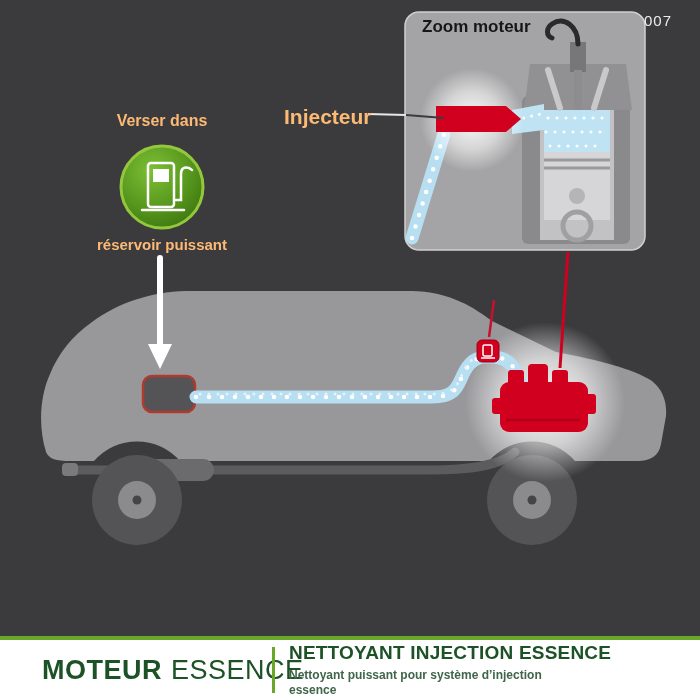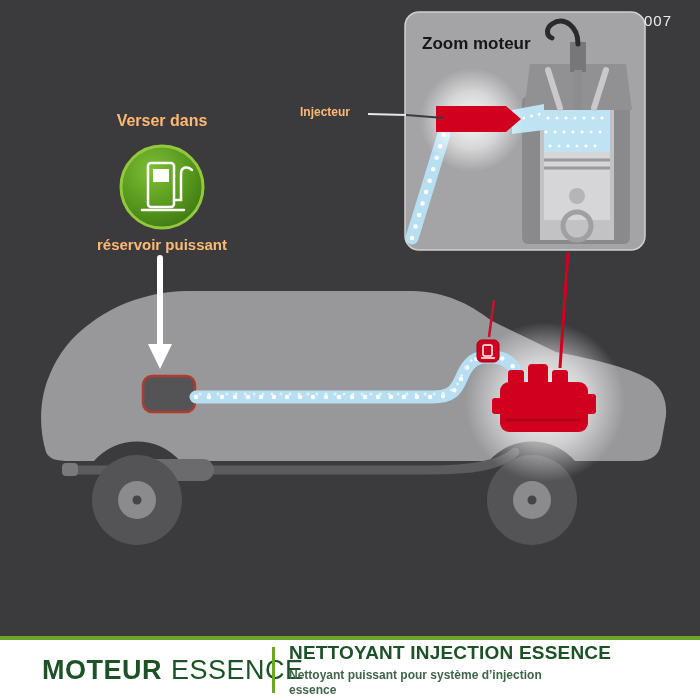--- a/index.html
+++ b/index.html
@@ -4,22 +4,22 @@
 <style>
   html,body{margin:0;padding:0;background:#222;}
   .stage{
     position:relative;width:700px;height:700px;overflow:hidden;
     background:#3b3b3e;
     font-family:"Liberation Sans", sans-serif;
   }
   .stage svg{position:absolute;top:0;left:0;}
   .overlay{position:absolute;color:#fdba74;}
   .code{top:12px;left:644px;width:50px;font-size:15px;font-weight:400;color:#ececec;letter-spacing:1px;}
-  .zoom-title{top:34px;left:422px;width:150px;font-size:17px;font-weight:700;color:#161616;}
-  .injector-label{top:105px;left:300px;width:82px;font-size:12px;font-weight:600;text-align:left;}
+  .zoom-title{top:17px;left:422px;width:150px;font-size:17px;font-weight:700;color:#161616;}
+  .injector-label{top:105px;left:284px;width:82px;font-size:21px;font-weight:600;text-align:left;}
   .pour-1{top:112px;left:82px;width:160px;text-align:center;font-size:16px;font-weight:700;}
   .pour-2{top:236px;left:62px;width:200px;text-align:center;font-size:15px;font-weight:700;}
   .pump-label{top:258px;left:437px;width:122px;text-align:center;font-size:15px;font-weight:600;line-height:1.35;}
   .footer{
     position:absolute;left:0;bottom:0;width:700px;height:60px;
     background:#ffffff;border-top:4px solid #6aa62a;
     display:flex;align-items:center;box-sizing:content-box;
   }
   .footer-left{width:272px;padding-left:42px;box-sizing:border-box;white-space:nowrap;
     font-size:27px;color:#1c5226;letter-spacing:.5px;}

